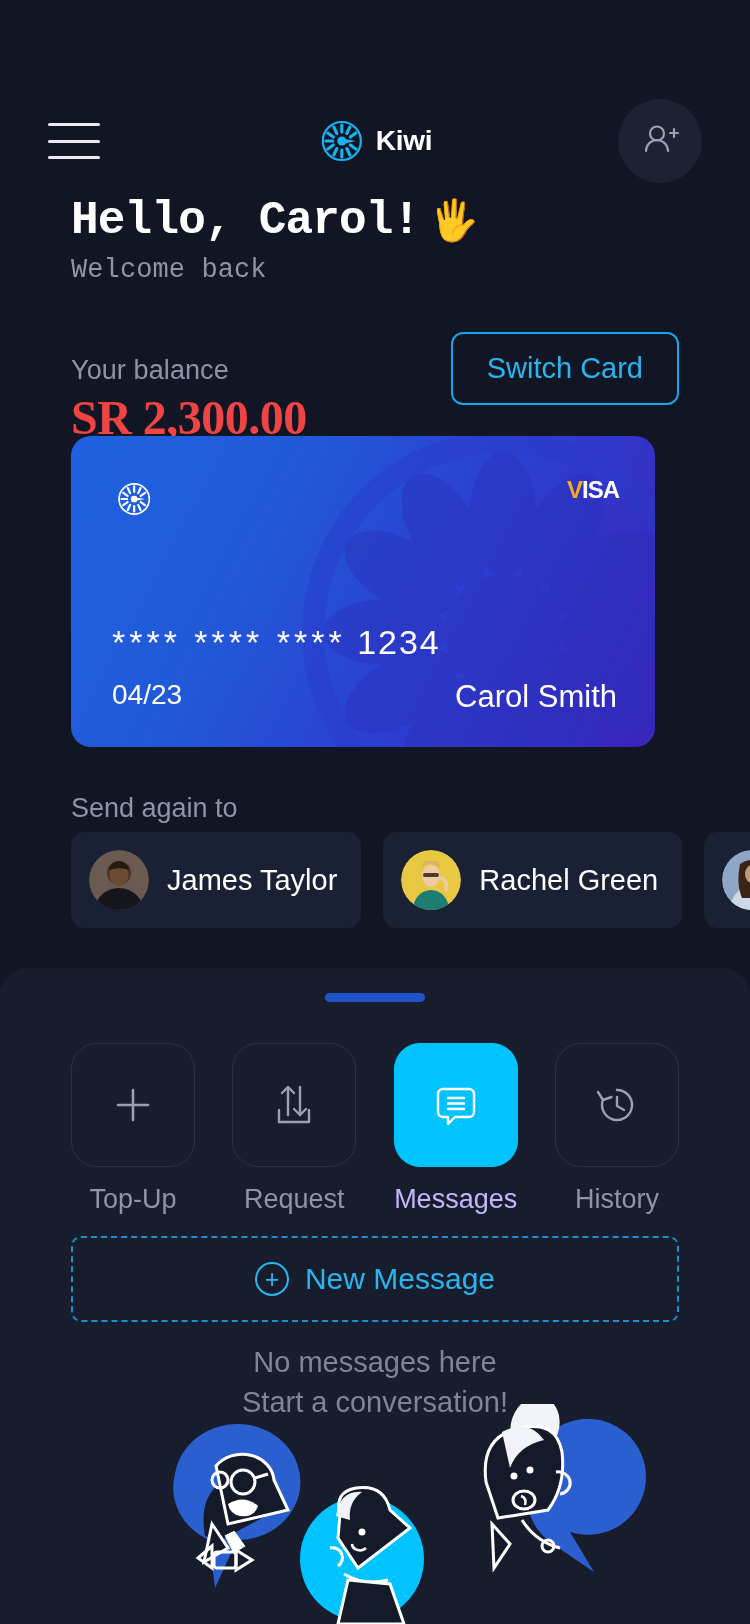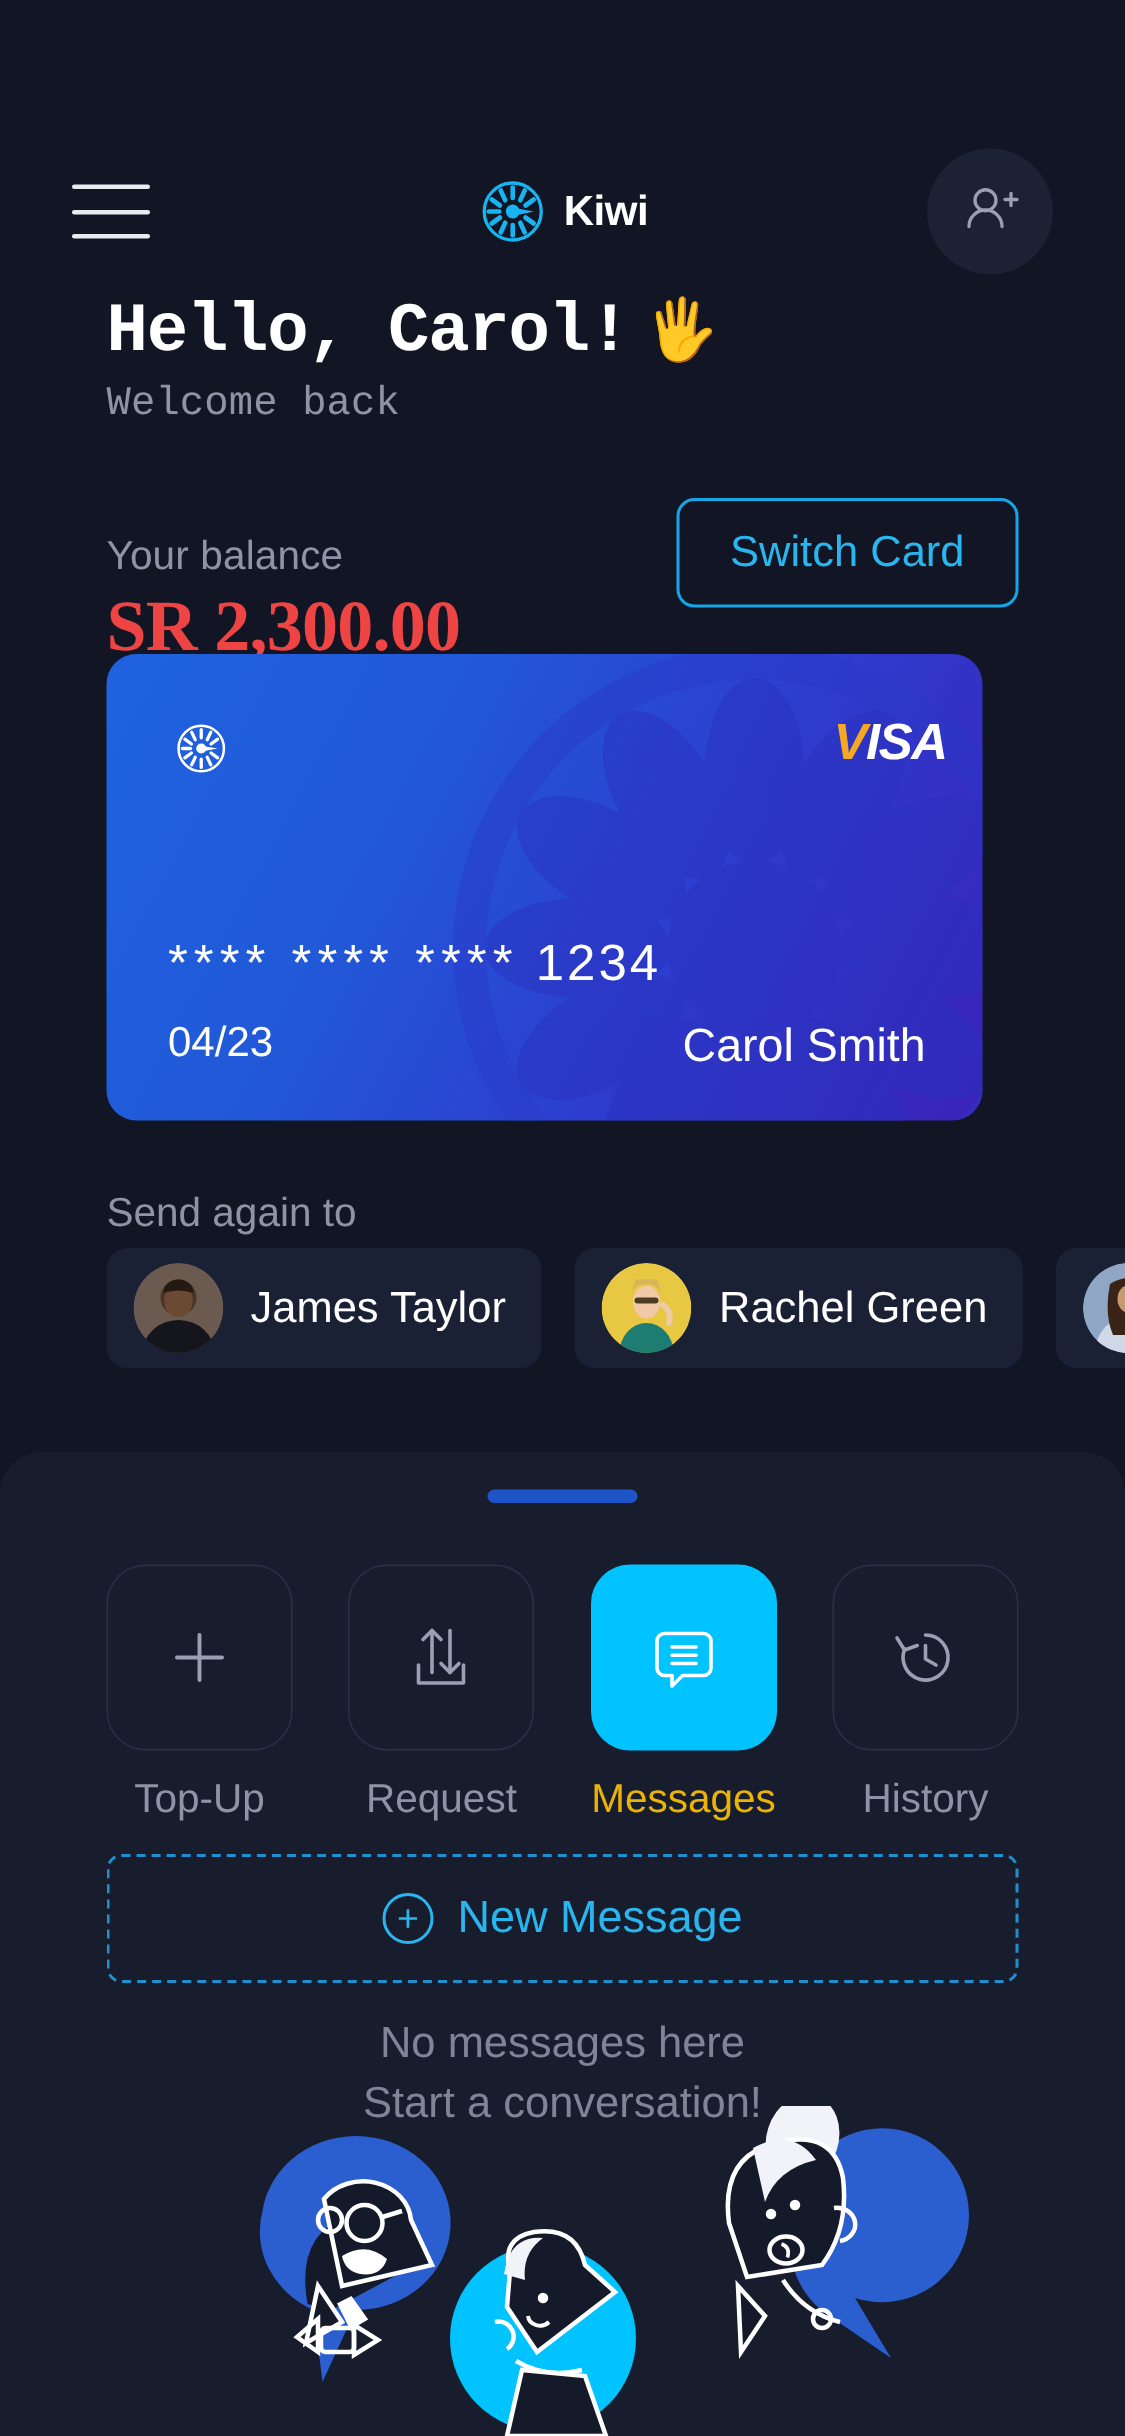--- a/index.html
+++ b/index.html
@@ -88,41 +88,41 @@
 
   
   .card {
     position:absolute; top:436px; left:71px; width:584px; height:311px;
     border-radius:20px; overflow:hidden;
     background:linear-gradient(118deg,#1f62e0 0%,#2159d8 32%,#2c3fd0 62%,#3b22b8 100%);
   }
   .card-deco { position:absolute; right:-58px; top:-14px; width:420px; height:420px; opacity:.5; }
   .card-logo { position:absolute; left:43px; top:42px; }
   .card-visa {
-    position:absolute; right:24px; top:40px;
-    font-size:34px; font-weight:bold; font-style:italic; color:#ffffff;
+    position:absolute; right:36px; top:40px;
+    font-size:24px; font-weight:bold; color:#ffffff;
     letter-spacing:-1px;
   }
   .card-visa .v-accent { color:#f7a823; }
   .card-number {
     position:absolute; left:41px; bottom:85px;
     color:#ffffff; font-size:34px; letter-spacing:2px; white-space:nowrap;
   }
   .card-number .stars { letter-spacing:4px; }
   .card-exp { position:absolute; left:41px; bottom:36px; color:#ffffff; font-size:28px; }
   .card-holder { position:absolute; right:38px; bottom:32px; color:#ffffff; font-size:31px; }
 
   
   .send-label { position:absolute; top:793px; left:71px; color:#8e93a6; font-size:27px; }
   .contacts {
     position:absolute; top:832px; left:71px; width:679px; height:96px;
     display:flex; gap:22px; overflow:hidden;
   }
   .contact {
-    flex:0 0 auto; height:80px; background:#1b2135; border-radius:14px;
+    flex:0 0 auto; height:96px; background:#1b2135; border-radius:14px;
     display:flex; align-items:center; padding:0 24px 0 18px; gap:18px; cursor:pointer;
   }
   .contact-avatar {
     width:60px; height:60px; border-radius:50%; flex:0 0 auto; overflow:hidden;
     position:relative;
   }
   .contact-name { color:#ffffff; font-size:29px; white-space:nowrap; }
 
   
   .sheet {
@@ -139,21 +139,21 @@
     display:flex; justify-content:space-between;
   }
   .action { width:124px; display:flex; flex-direction:column; align-items:center; cursor:pointer; }
   .action-tile {
     width:124px; height:124px; border-radius:26px;
     border:1.5px solid #2a3049; display:flex; align-items:center; justify-content:center;
     background:transparent;
   }
   .action.active .action-tile { background:#00c3ff; border-color:#00c3ff; }
   .action-label { margin-top:17px; color:#8e93a6; font-size:27px; }
-  .action.active .action-label { color:#eab308; }
+  .action.active .action-label { color:#c4b5fd; }
 
   .new-message {
     position:absolute; top:268px; left:71px; right:71px; height:86px;
     border:2px dashed #1f8fd0; border-radius:10px;
     display:flex; align-items:center; justify-content:center; gap:16px; cursor:pointer;
   }
   .nm-plus {
     width:34px; height:34px; border-radius:50%; border:2px solid #29b6ef;
     display:flex; align-items:center; justify-content:center;
     color:#29b6ef; font-size:25px; line-height:1;

